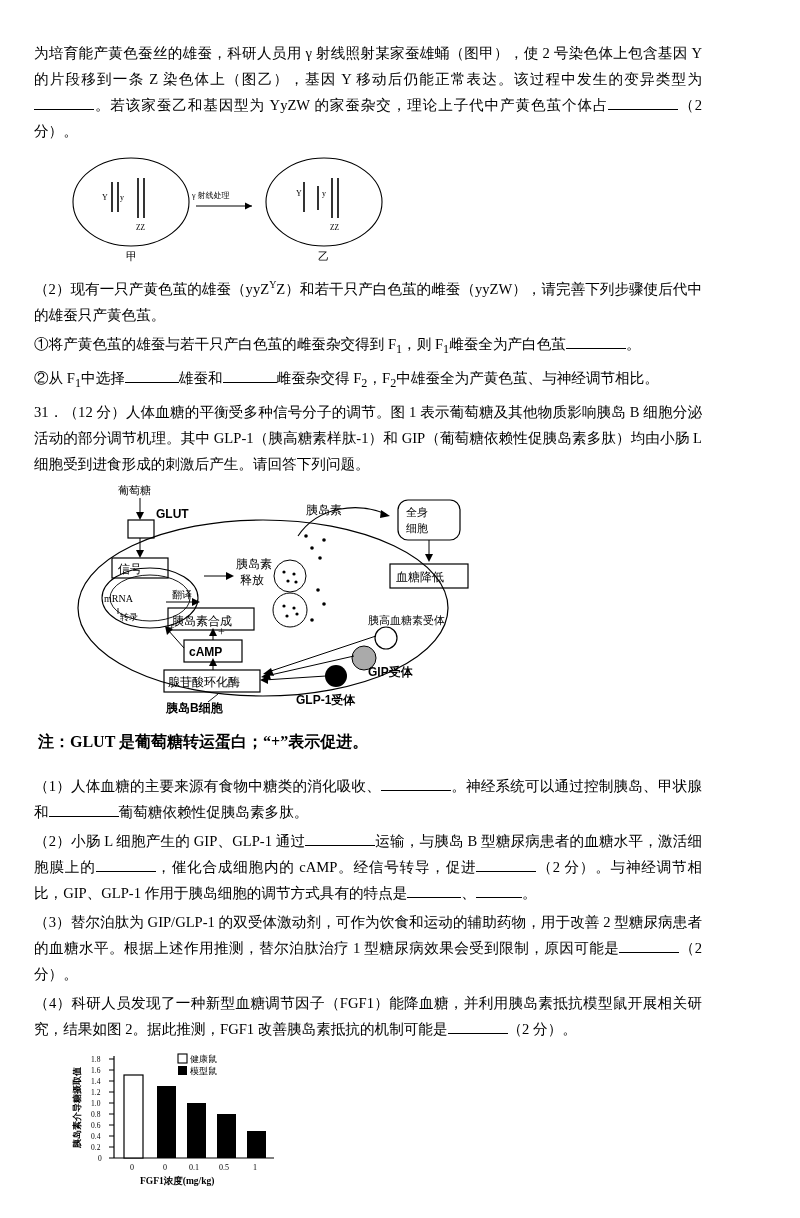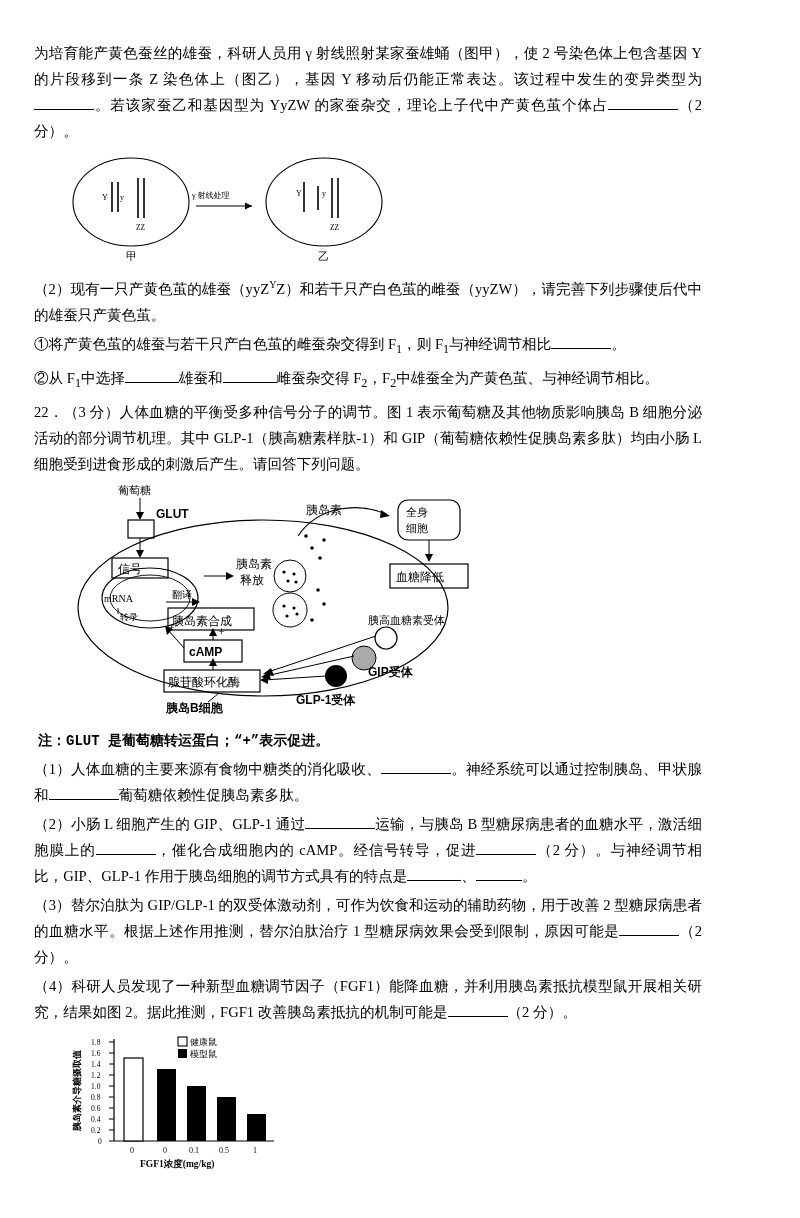--- a/index.html
+++ b/index.html
@@ -40,24 +40,24 @@
   }
   .fig1 svg{position:absolute;left:22px;top:0;}
   .fig2{
     position:relative;
     height:240px;
     margin:2px 0 12px 0;
     text-align:center;
   }
   .fig2 svg{position:absolute;left:34px;top:0;}
   .note{
-    font-size:14px;
+    font-size:16px;
     font-weight:bold;
-    margin:2px 0 6px 4px;
-    font-family:Liberation Mono, monospace;
+    margin:2px 0 20px 4px;
+    font-family:Liberation Serif, serif;
   }
   .chartwrap{
     position:relative;
     height:146px;
     margin-top:6px;
   }
   .chartwrap svg{position:absolute;left:28px;top:0;}
 </style>
 </head>
 <body>
@@ -96,28 +96,28 @@
       <text x="274" y="80" font-size="7.5" font-family="Liberation Serif, serif">ZZ</text>
       <text x="262" y="110" font-size="11" font-family="Liberation Serif, serif">乙</text>
     </svg>
   </div>
 
   <p class="para">
     <span>（2）现有一只产黄色茧的雄蚕（yyZ</span><span class="sup">Y</span><span>Z）和若干只产白色茧的雌蚕（yyZW），请完善下列步骤使后代中的雄蚕只产黄色茧。</span>
   </p>
 
   <p class="para">
-    <span>①将产黄色茧的雄蚕与若干只产白色茧的雌蚕杂交得到 F</span><sub>1</sub><span>，则 F</span><sub>1</sub><span>与神经调节相比</span><span class="blank b60"></span><span>。</span>
+    <span>①将产黄色茧的雄蚕与若干只产白色茧的雌蚕杂交得到 F</span><sub>1</sub><span>，则 F</span><sub>1</sub><span>雌蚕全为产白色茧</span><span class="blank b60"></span><span>。</span>
   </p>
 
   <p class="para">
     <span>②从 F</span><sub>1</sub><span>中选择</span><span class="blank b54"></span><span>雄蚕和</span><span class="blank b54"></span><span>雌蚕杂交得 F</span><sub>2</sub><span>，F</span><sub>2</sub><span>中雄蚕全为产黄色茧、与神经调节相比。</span>
   </p>
 
-  <p class="para">22．（3 分）人体血糖的平衡受多种信号分子的调节。图 1 表示葡萄糖及其他物质影响胰岛 B 细胞分泌活动的部分调节机理。其中 GLP-1（胰高糖素样肽-1）和 GIP（葡萄糖依赖性促胰岛素多肽）均由小肠 L 细胞受到进食形成的刺激后产生。请回答下列问题。</p>
+  <p class="para">31．（12 分）人体血糖的平衡受多种信号分子的调节。图 1 表示葡萄糖及其他物质影响胰岛 B 细胞分泌活动的部分调节机理。其中 GLP-1（胰高糖素样肽-1）和 GIP（葡萄糖依赖性促胰岛素多肽）均由小肠 L 细胞受到进食形成的刺激后产生。请回答下列问题。</p>
 
   <div class="fig2">
     <svg width="500" height="240" viewBox="0 0 500 240">
 
       <ellipse cx="195" cy="128" rx="185" ry="88" fill="none" stroke="#000" stroke-width="1.2"></ellipse>
 
       <ellipse cx="82" cy="118" rx="48" ry="30" fill="none" stroke="#000" stroke-width="1.1"></ellipse>
       <ellipse cx="82" cy="118" rx="40" ry="23" fill="none" stroke="#000" stroke-width="0.9"></ellipse>
 
       <text x="50" y="14" font-size="11" font-family="Liberation Serif, serif">葡萄糖</text>

